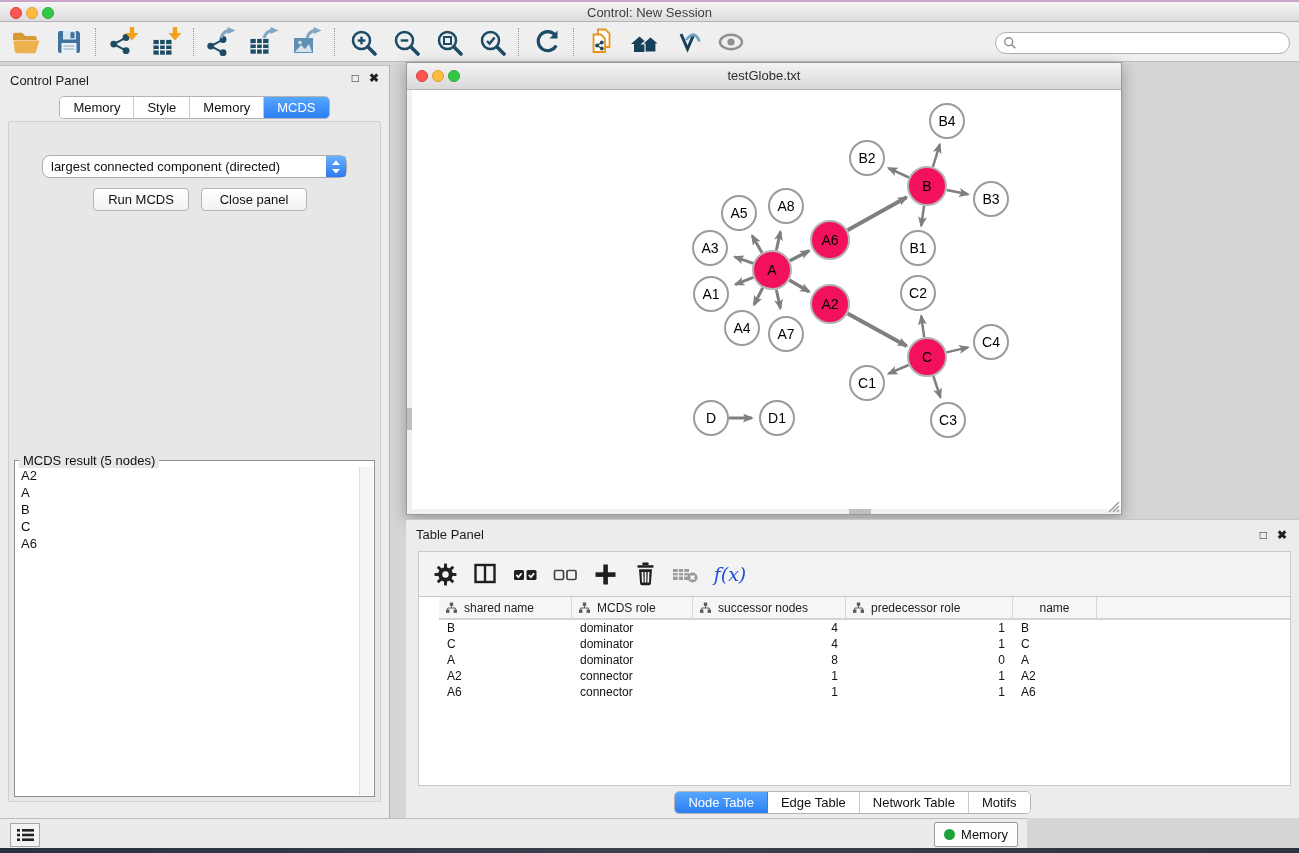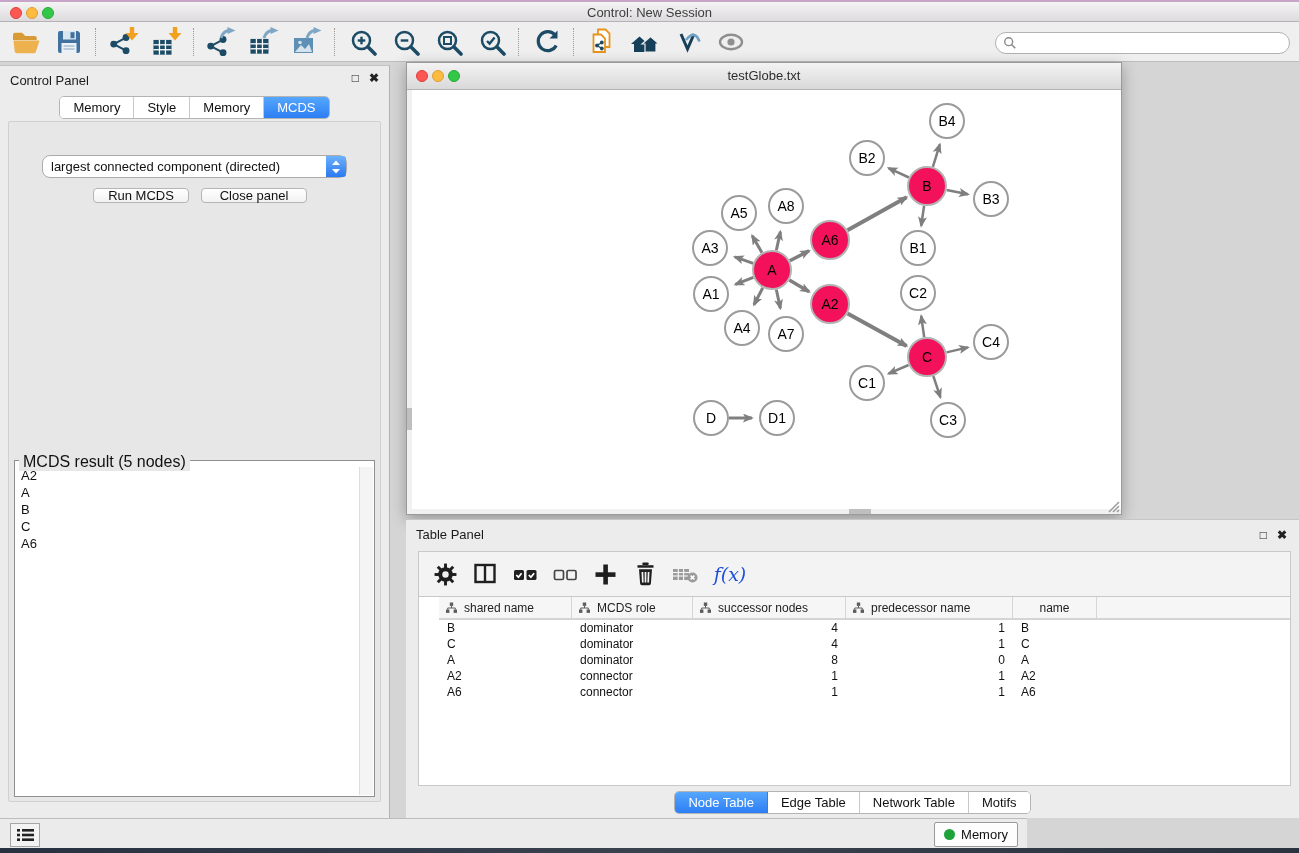--- a/index.html
+++ b/index.html
@@ -34,25 +34,25 @@
   .seg.sel{background:linear-gradient(#56a7fd,#2c7ef4);color:#fff;border-right-color:#2c7ef4;}
   #cp-tabs{position:absolute;left:0;right:0;top:30px;text-align:center;}
   #cp-body{position:absolute;left:8px;right:8px;top:55px;bottom:16px;background:#e7e7e7;
     border:1px solid #d0d0d0;border-radius:2px;}
   #opt-label{position:absolute;left:0;right:0;top:13px;text-align:center;font-size:13px;color:#111;}
   #criterion{position:absolute;left:33px;right:33px;top:33px;height:23px;background:#fff;
     border:1px solid #ababab;border-radius:8px;display:flex;align-items:center;box-sizing:border-box;}
   #criterion .val{flex:1;padding-left:8px;font-size:13px;white-space:nowrap;overflow:hidden;}
   #criterion .stepper{width:20px;height:21px;border-radius:0 3px 3px 0;
     background:linear-gradient(#6cb1fc,#2a79f3);display:flex;flex-direction:column;align-items:center;justify-content:center;gap:1px;}
-  .cp-btn{position:absolute;top:66px;height:15px;background:linear-gradient(#ffffff,#f2f2f2);
+  .cp-btn{position:absolute;top:66px;height:23px;background:linear-gradient(#ffffff,#f2f2f2);
     border:1px solid #b5b5b5;border-radius:4px;font-size:13px;display:flex;align-items:center;justify-content:center;
     font-family:"Liberation Sans",sans-serif;color:#111;box-sizing:border-box;}
   #fieldset{position:absolute;left:5px;right:5px;top:338px;bottom:4px;border:1px solid #8f8f8f;background:#fff;}
-  #fieldset .legend{position:absolute;left:4px;top:-8px;background:#e7e7e7;padding:0 4px;font-size:16px;color:#111;}
+  #fieldset .legend{position:absolute;left:4px;top:-8px;background:#e7e7e7;padding:0 4px;font-size:13px;color:#111;}
   #result-list{position:absolute;left:1px;right:14px;top:6px;bottom:1px;overflow:hidden;font-size:13px;}
   .result-item{padding:1px 5px;line-height:15px;}
   #result-scroll{position:absolute;right:1px;top:6px;bottom:1px;width:13px;background:#f4f4f4;border-left:1px solid #ddd;}
   
   #netwin{left:406px;top:62px;width:716px;height:453px;background:#fff;border:1px solid #9a9a9a;
     box-shadow:0 4px 14px rgba(0,0,0,.30);box-sizing:border-box;text-decoration:underline;}
   #net-titlebar{position:absolute;left:0;top:0;right:0;height:26px;
     background:linear-gradient(#f3f3f3,#d9d9d9);border-bottom:1px solid #b3b3b3;}
   #net-titlebar .ttl{position:absolute;left:0;right:0;top:5px;text-align:center;font-size:13px;color:#2e2e2e;}
   #net-canvas{position:absolute;left:0;top:27px;right:0;bottom:0;background:#fff;overflow:hidden;}
@@ -583,21 +583,21 @@
           </div>
           <div class="th" style="width: 167px;">
             <svg width="13" height="12" viewBox="0 0 12 12">
               <g fill="#5c5c5c">
                 <rect x="4.3" y="0.5" width="3.4" height="3.4"></rect>
                 <rect x="0.5" y="7.5" width="3.4" height="3.4"></rect>
                 <rect x="8.1" y="7.5" width="3.4" height="3.4"></rect>
               </g>
               <path d="M6 4 v2 M2.2 7.5 V6 h7.6 v1.5" stroke="#5c5c5c" fill="none" stroke-width="1"></path>
             </svg>
-            <span>predecessor name</span>
+            <span>predecessor role</span>
           </div>
           <div class="th center" style="width: 84px;">
             <span>name</span>
           </div>
           <div class="th" style="flex: 1 1 0%; border-right: none;"></div>
         </div>
       <div id="tp-body">
           <div class="tr">
             <div class="td" style="width: 133px;">B</div>
             <div class="td" style="width: 121px;">dominator</div>

